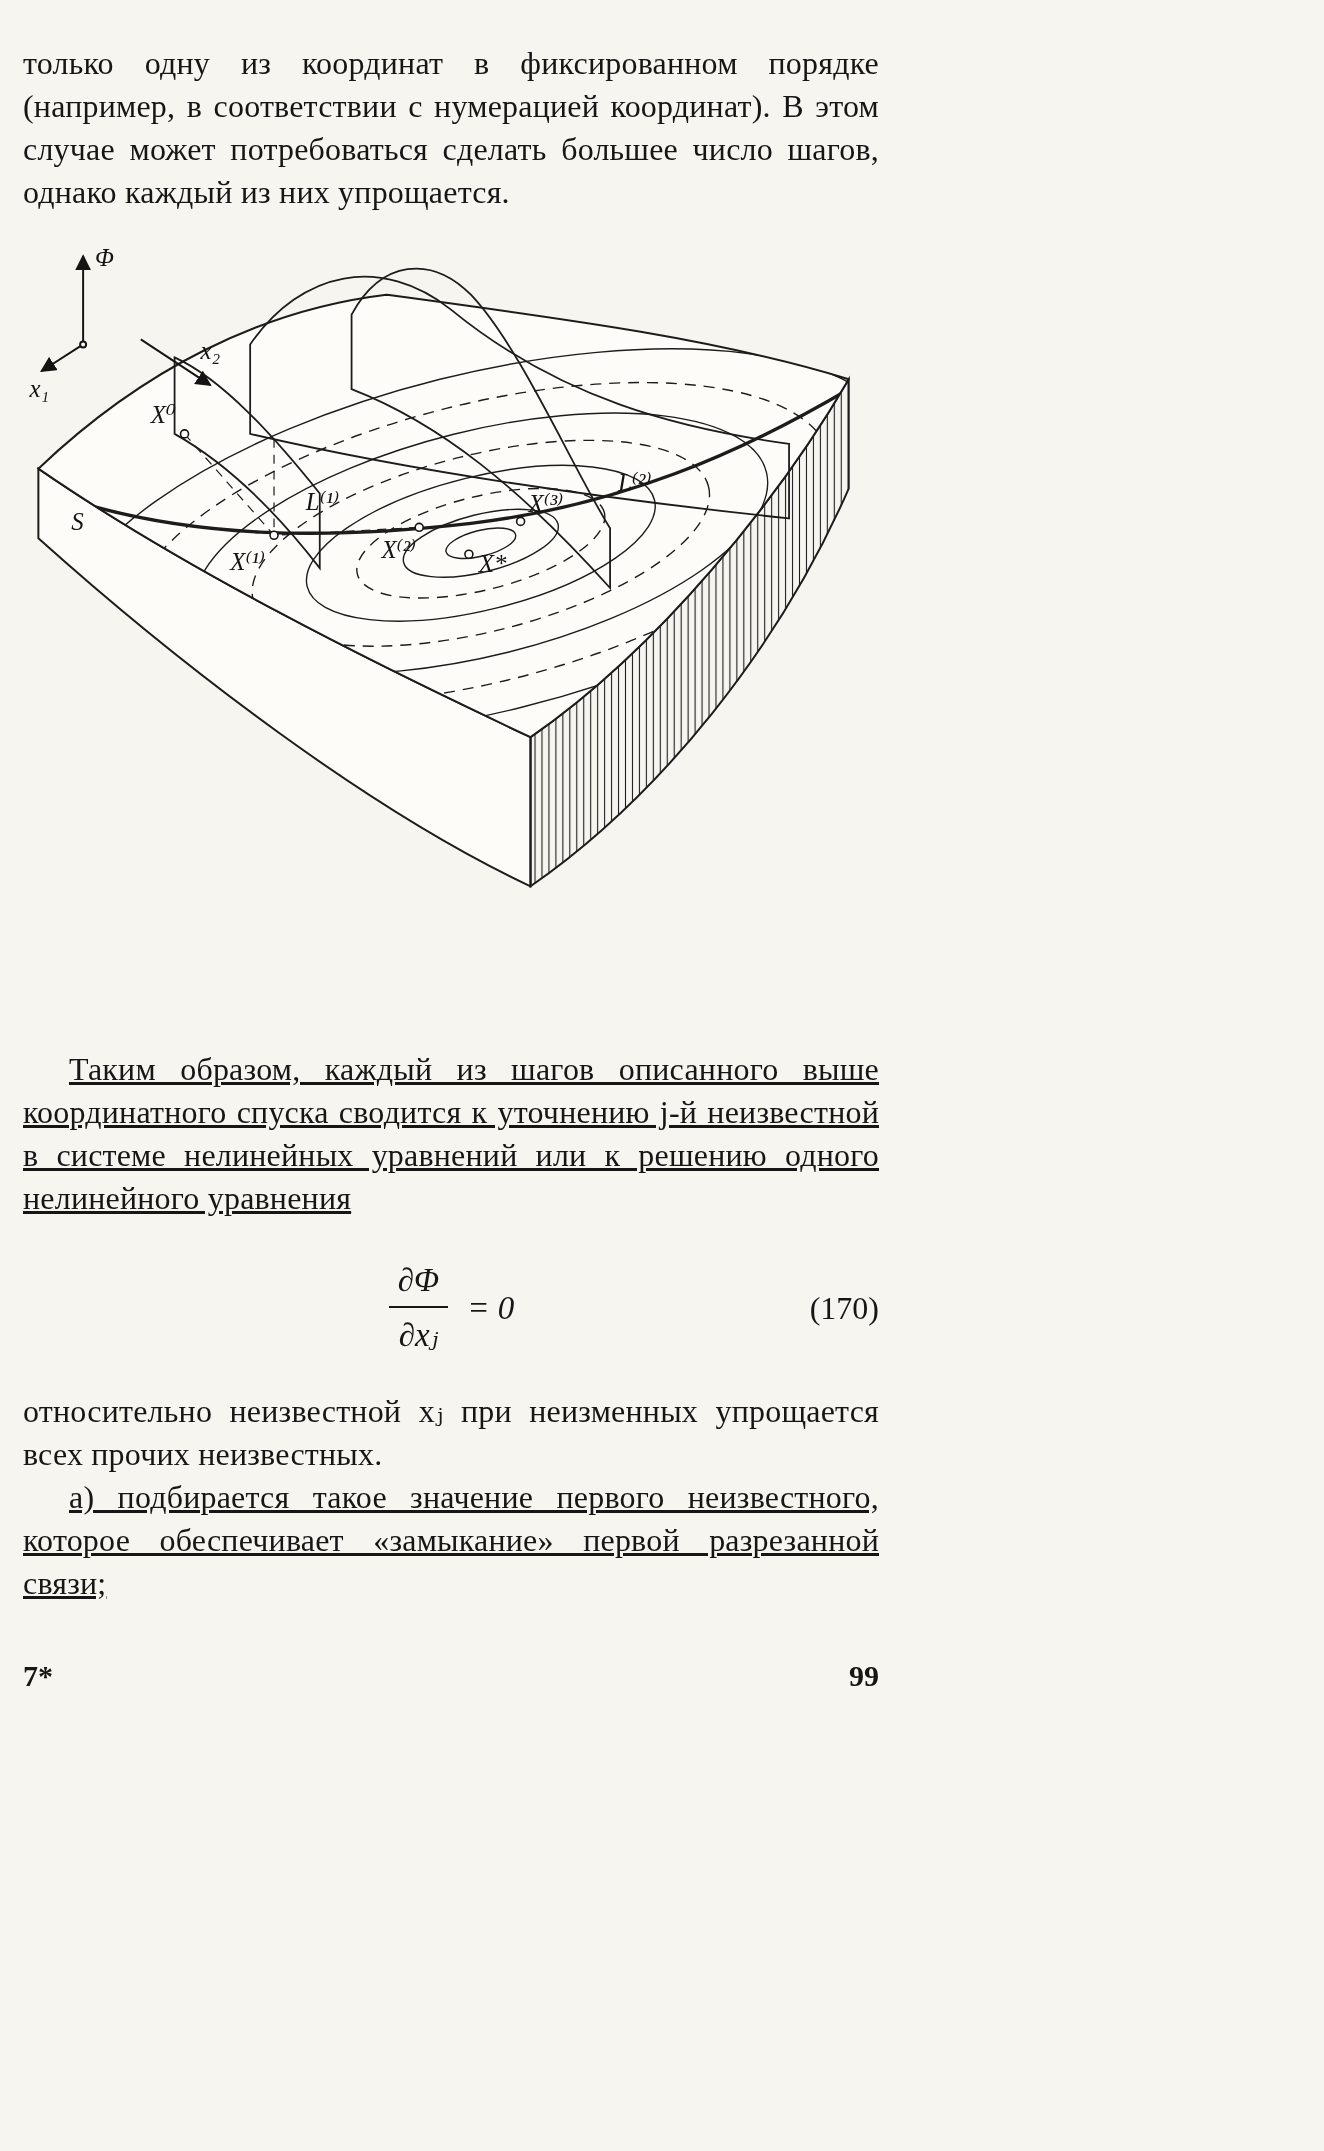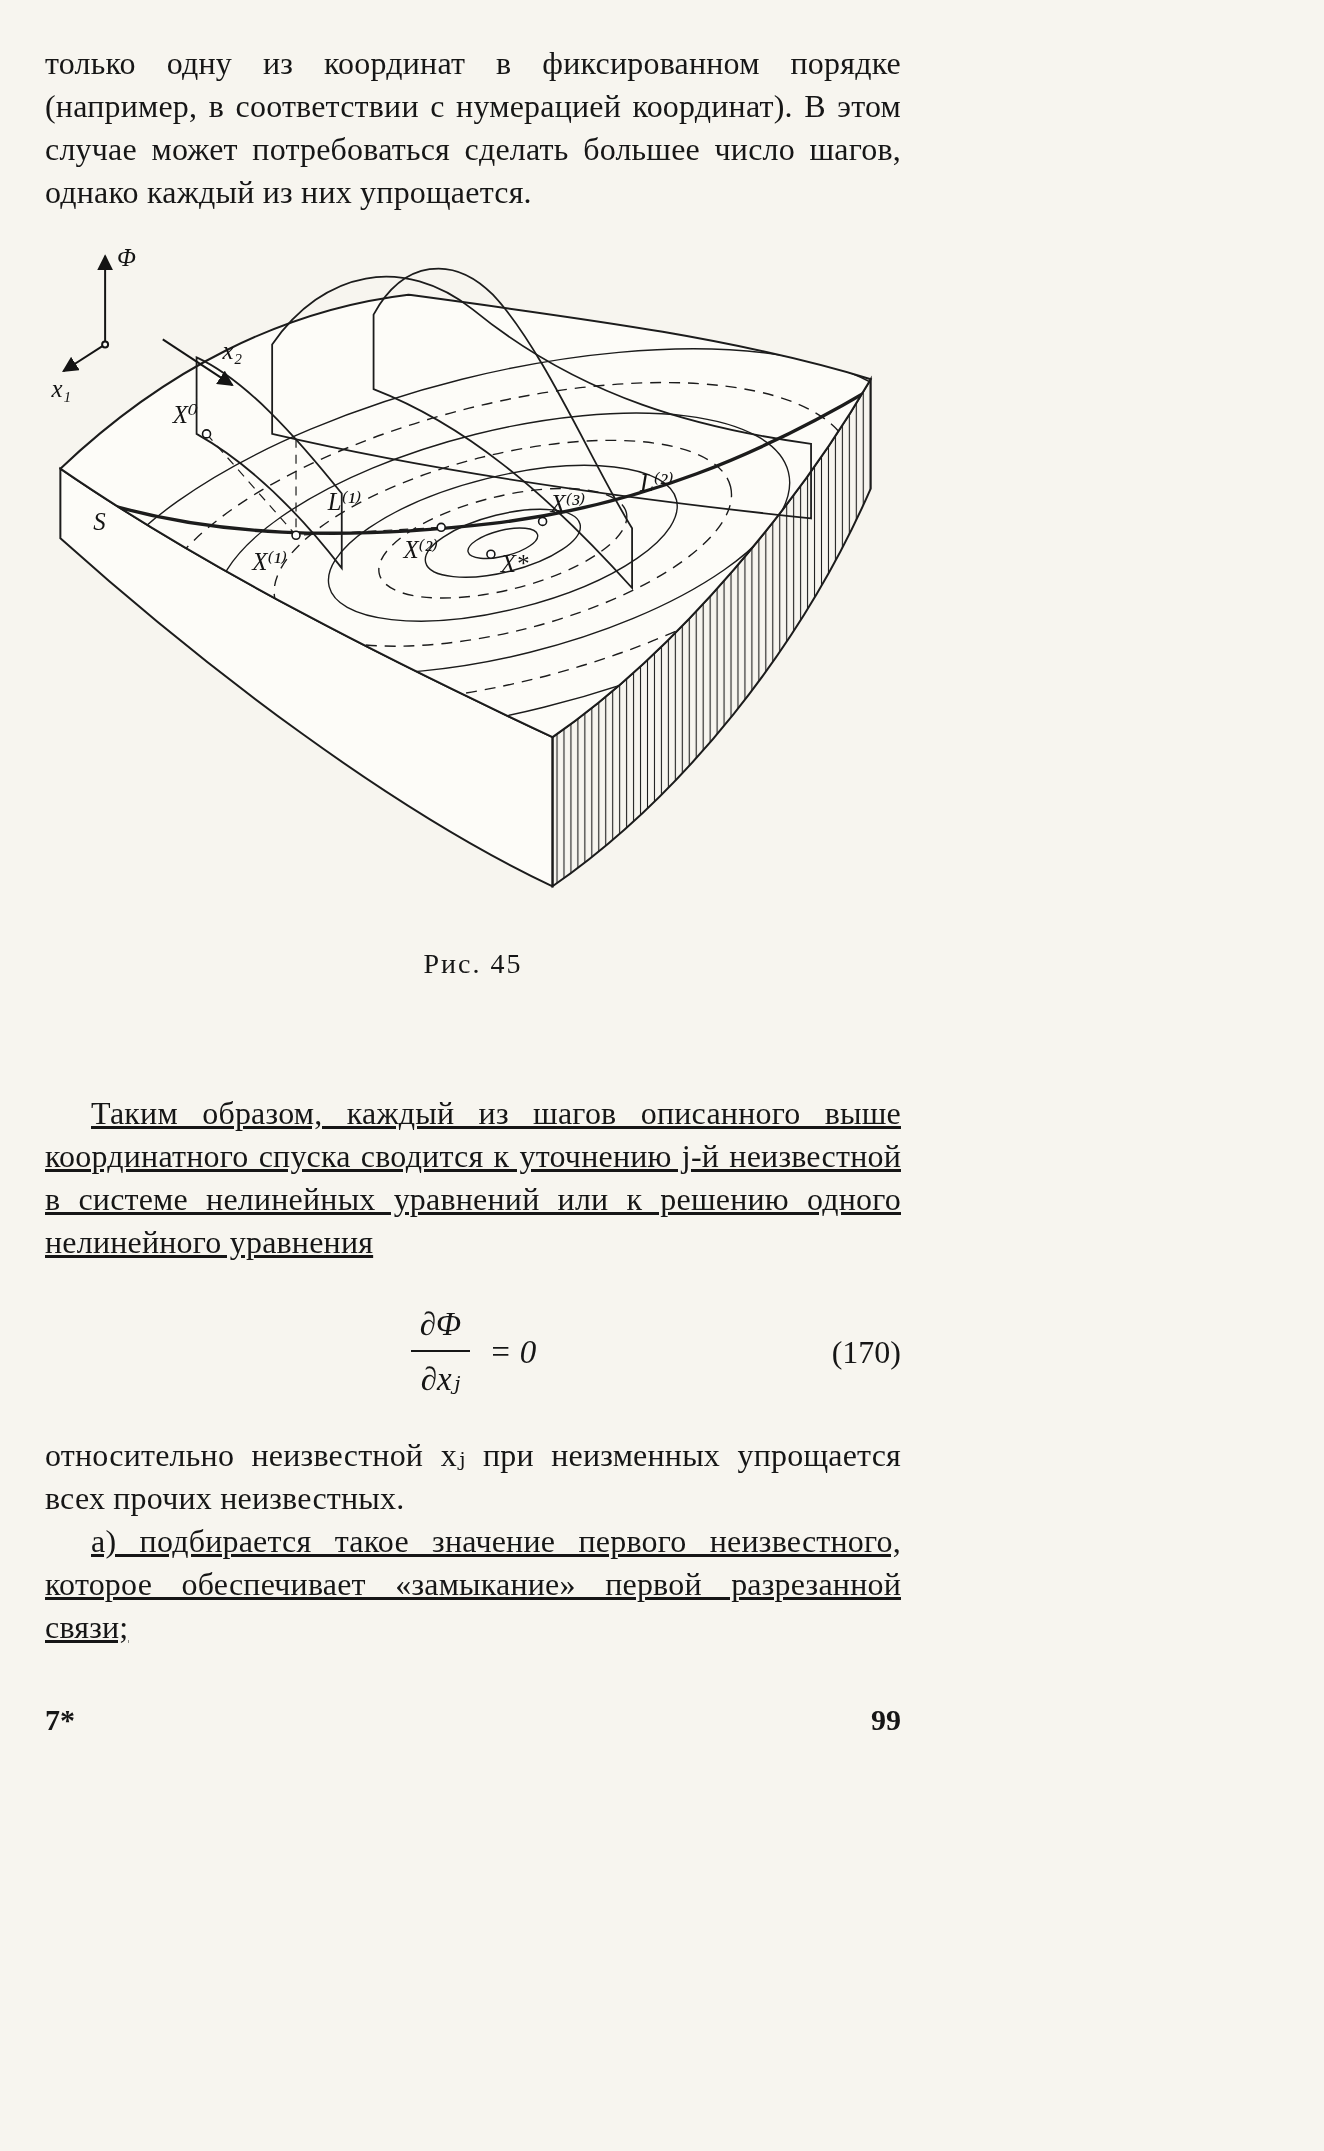--- a/index.html
+++ b/index.html
@@ -7,21 +7,21 @@
     padding: 0;
     background: #f7f5ef;
     width: 1324px;
     height: 2151px;
     overflow: hidden;
     font-family: "Liberation Serif", "DejaVu Serif", serif;
     color: #161616;
   }
   .page {
     box-sizing: border-box;
-    padding: 42px 0 0 45px;
+    padding: 42px 0 0 23px;
     width: 913px; 
     position: relative;
     height: 1531px;
   }
   .col { width: 856px; }
   .para {
     margin: 0;
     font-size: 32px;
     line-height: 43px;
     text-align: justify;
@@ -145,21 +145,20 @@
           <text x="48" y="292">S</text>
           <text x="128" y="184">X⁰</text>
           <text x="208" y="332">X⁽¹⁾</text>
           <text x="284" y="272">L⁽¹⁾</text>
           <text x="360" y="320">X⁽²⁾</text>
           <text x="508" y="274">X⁽³⁾</text>
           <text x="458" y="334">X*</text>
           <text x="598" y="252">L⁽²⁾</text>
         </g>
       </svg>
-      <figcaption class="caption">Рис. 45</figcaption>
     </figure>
 
     <p class="para indent">Таким образом, каждый из шагов описанного выше координатного спуска сводится к уточнению j-й неизвестной в системе нелинейных уравнений или к решению одного нелинейного уравнения</p>
 
     <div class="equation">
       <span class="frac">
         <span class="num">∂Φ</span>
         <span class="den">∂xⱼ</span>
       </span>
       <span class="rhs">= 0</span>

